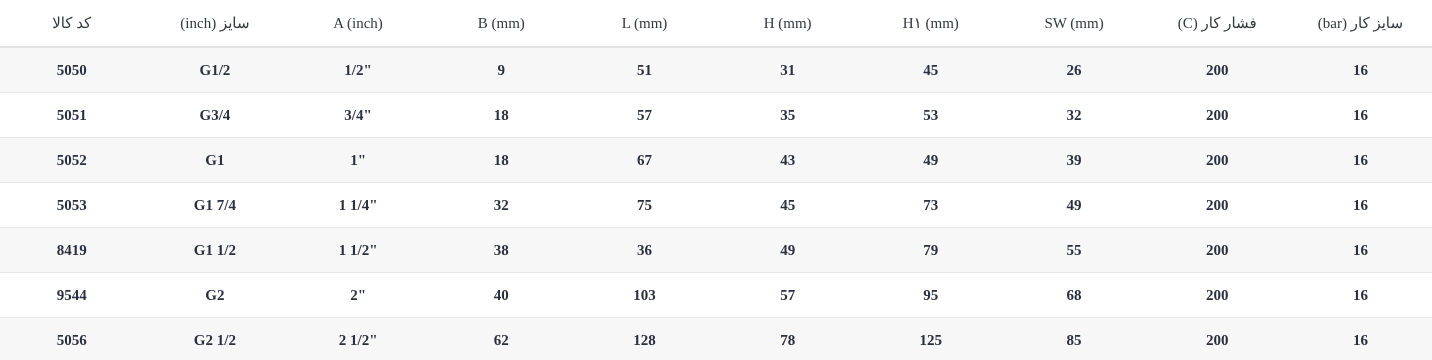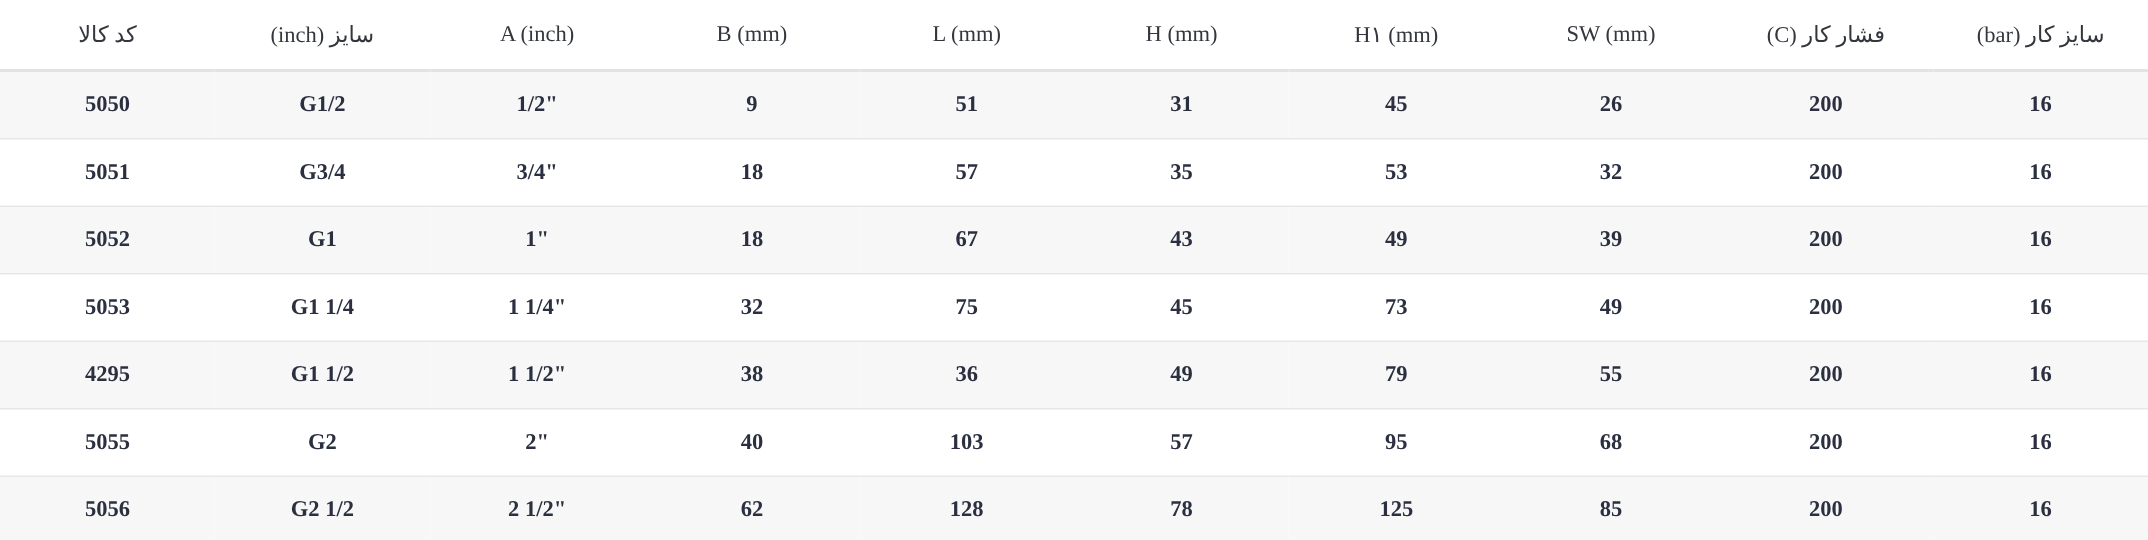--- a/index.html
+++ b/index.html
@@ -137,46 +137,46 @@
         </tr>
         <tr>
           <td>16</td>
           <td>200</td>
           <td class="ltr">49</td>
           <td class="ltr">73</td>
           <td class="ltr">45</td>
           <td class="ltr">75</td>
           <td class="ltr">32</td>
           <td class="ltr">1 1/4"</td>
-          <td>G1 1/4</td>
+          <td>G1 7/4</td>
           <td>5053</td>
         </tr>
         <tr>
           <td>16</td>
           <td>200</td>
           <td class="ltr">55</td>
           <td class="ltr">79</td>
           <td class="ltr">49</td>
           <td class="ltr">36</td>
           <td class="ltr">38</td>
           <td class="ltr">1 1/2"</td>
           <td>G1 1/2</td>
-          <td>4295</td>
+          <td>8419</td>
         </tr>
         <tr>
           <td>16</td>
           <td>200</td>
           <td class="ltr">68</td>
           <td class="ltr">95</td>
           <td class="ltr">57</td>
           <td class="ltr">103</td>
           <td class="ltr">40</td>
           <td class="ltr">2"</td>
           <td>G2</td>
-          <td>5055</td>
+          <td>9544</td>
         </tr>
         <tr>
           <td>16</td>
           <td>200</td>
           <td class="ltr">85</td>
           <td class="ltr">125</td>
           <td class="ltr">78</td>
           <td class="ltr">128</td>
           <td class="ltr">62</td>
           <td class="ltr">2 1/2"</td>

